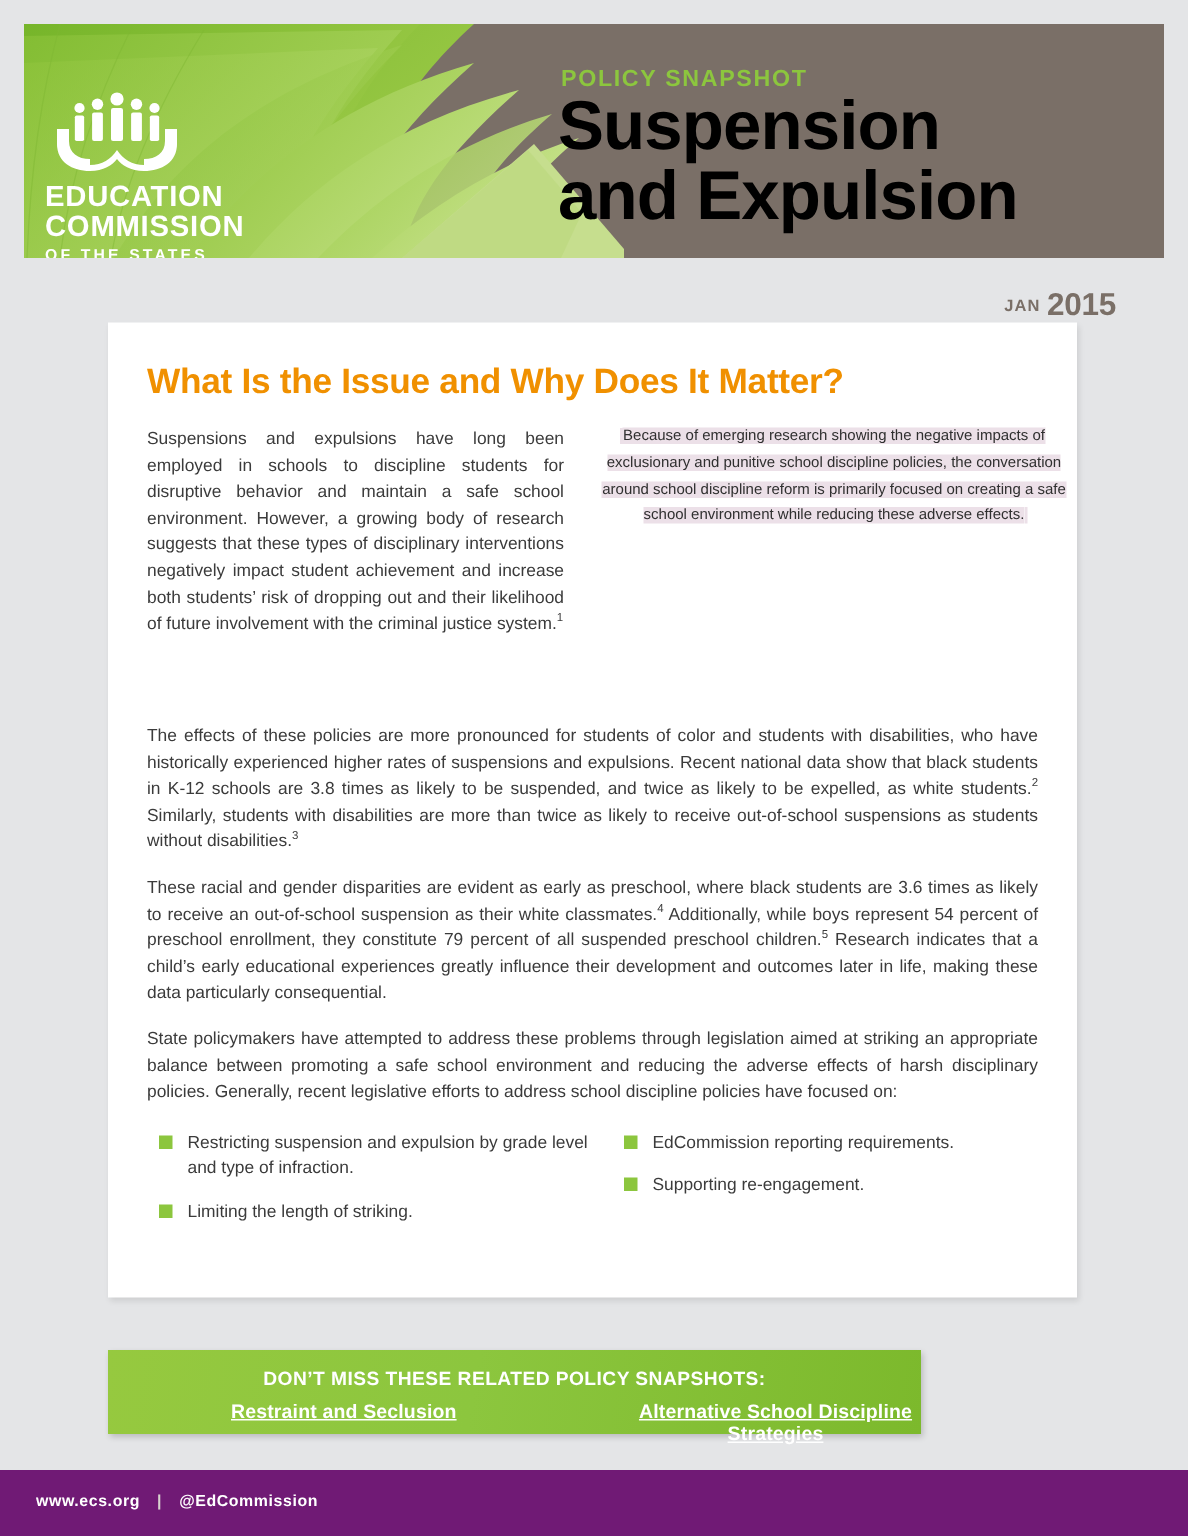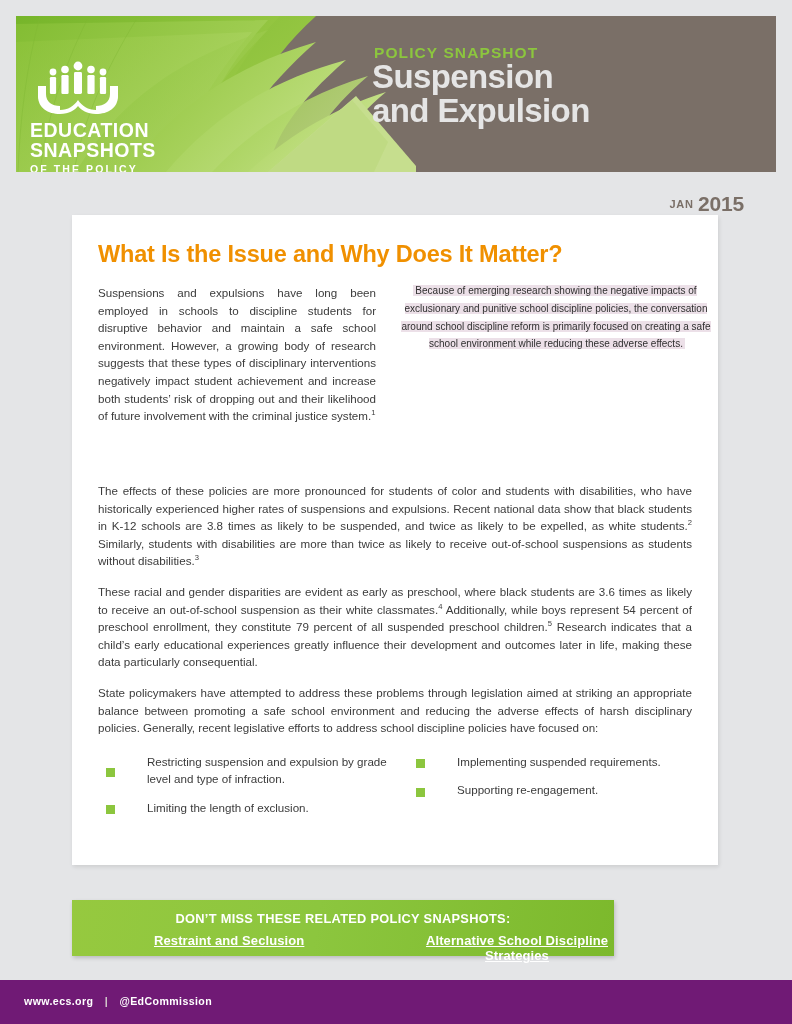--- a/index.html
+++ b/index.html
@@ -75,22 +75,22 @@
     color: #8cc63e;
     font-size: 15.5px;
     font-weight: bold;
     letter-spacing: 1.1px;
     z-index: 6;
   }
   .doc-title {
     position: absolute;
     left: 356px;
     top: 44px;
-    color: #e5e5e5;
-    font-size: 33px;
+    color: #000000;
+    font-size: 46px;
     font-weight: bold;
     line-height: 1.02;
     letter-spacing: -0.6px;
     z-index: 6;
   }
   .doc-title span { display: block; }
 
   
   .date-line {
     position: absolute;
@@ -181,23 +181,22 @@
     height: 80px;
   }
   .bcol {
     position: absolute;
     top: 0;
   }
   .bcol.left { left: 8px; width: 290px; }
   .bcol.right { left: 318px; width: 290px; }
   .bullet {
     display: flex;
-    align-items: center;
+    align-items: flex-start;
     margin-bottom: 11px;
-    gap: 22px;
   }
   .bullet-sq {
     width: 9px;
     height: 9px;
     background: #8cc63e;
     flex: 0 0 9px;
     margin-top: 4px;
     margin-right: 10px;
   }
   .bullet-txt {
@@ -332,22 +331,22 @@
           <rect x="53.4" y="17" width="7.2" height="19" rx="1.3"></rect>
           <circle cx="69" cy="14" r="3.4"></circle>
           <rect x="65.9" y="19" width="6.2" height="17" rx="1.2"></rect>
           <path d="M4,30 C4,44 14,52 26,52 C34,52 40,48 44,42 C48,48 54,52 62,52 C74,52 84,44 84,30 L84,38 C84,50 74,56 62,56 C53,56 47,52 44,48 C41,52 35,56 26,56 C14,56 4,50 4,38 Z"></path>
           <path d="M4,28 L12,28 L12,36 C12,44 18,48 26,48 L26,54 C14,54 4,46 4,36 Z"></path>
           <path d="M84,28 L76,28 L76,36 C76,44 70,48 62,48 L62,54 C74,54 84,46 84,36 Z"></path>
         </g>
       </svg>
       <div class="logo-text">
         <span class="logo-l1">EDUCATION</span>
-        <span class="logo-l2">SNAPSHOTS</span>
-        <span class="logo-l3">OF THE POLICY</span>
+        <span class="logo-l2">COMMISSION</span>
+        <span class="logo-l3">OF THE STATES</span>
       </div>
     </div>
 
     <div class="kicker">POLICY SNAPSHOT</div>
     <div class="doc-title">
       <span>Suspension</span>
       <span>and Expulsion</span>
     </div>
   </div>
 
@@ -380,27 +379,27 @@
       </div>
 
       <div class="bullets">
         <div class="bcol left">
           <div class="bullet">
             <span class="bullet-sq"></span>
             <span class="bullet-txt">Restricting suspension and expulsion by grade level and type of infraction.</span>
           </div>
           <div class="bullet">
             <span class="bullet-sq"></span>
-            <span class="bullet-txt">Limiting the length of exclusion.</span>
+            <span class="bullet-txt">Limiting the length of striking.</span>
           </div>
         </div>
         <div class="bcol right">
           <div class="bullet">
             <span class="bullet-sq"></span>
-            <span class="bullet-txt">Implementing suspended requirements.</span>
+            <span class="bullet-txt">EdCommission reporting requirements.</span>
           </div>
           <div class="bullet">
             <span class="bullet-sq"></span>
             <span class="bullet-txt">Supporting re-engagement.</span>
           </div>
         </div>
       </div>
 
     </div>
   </div>

